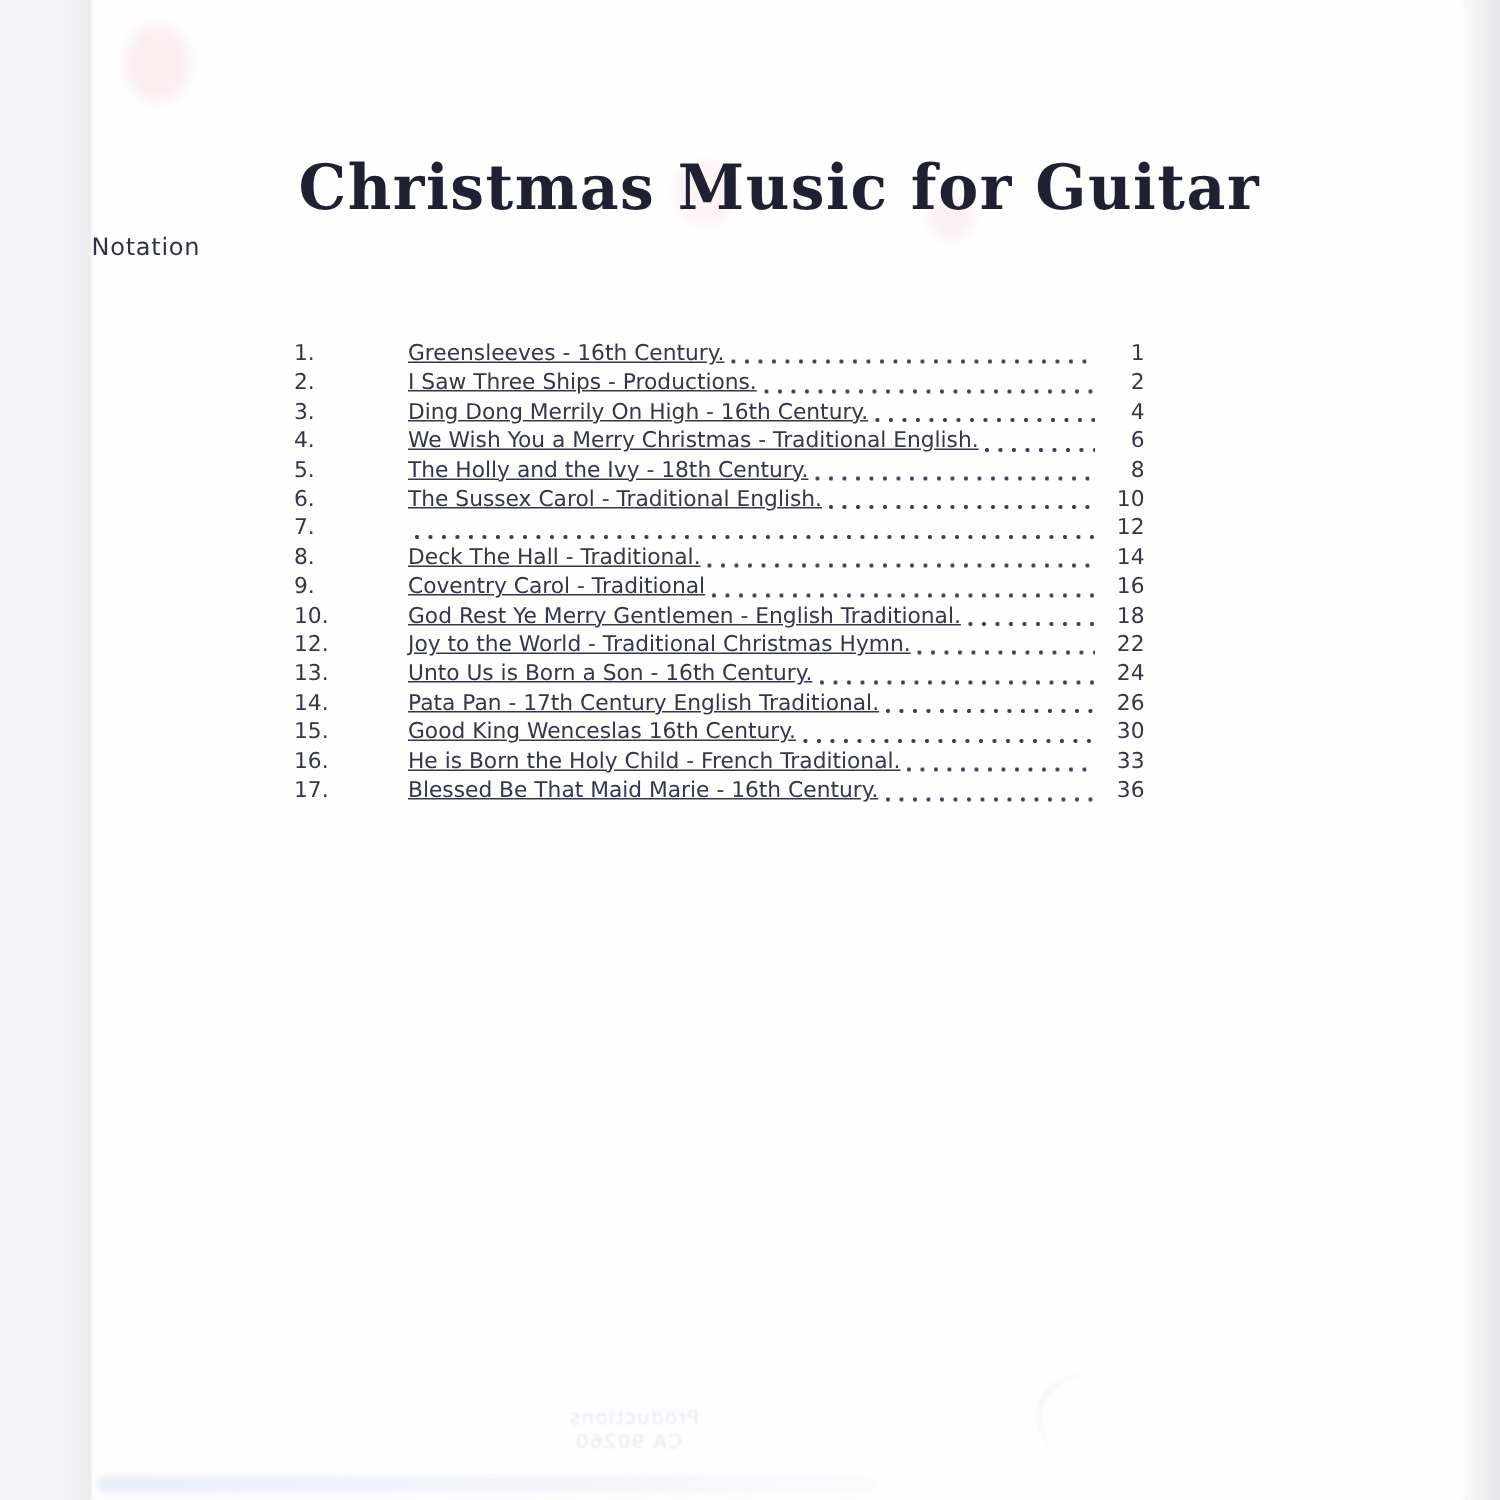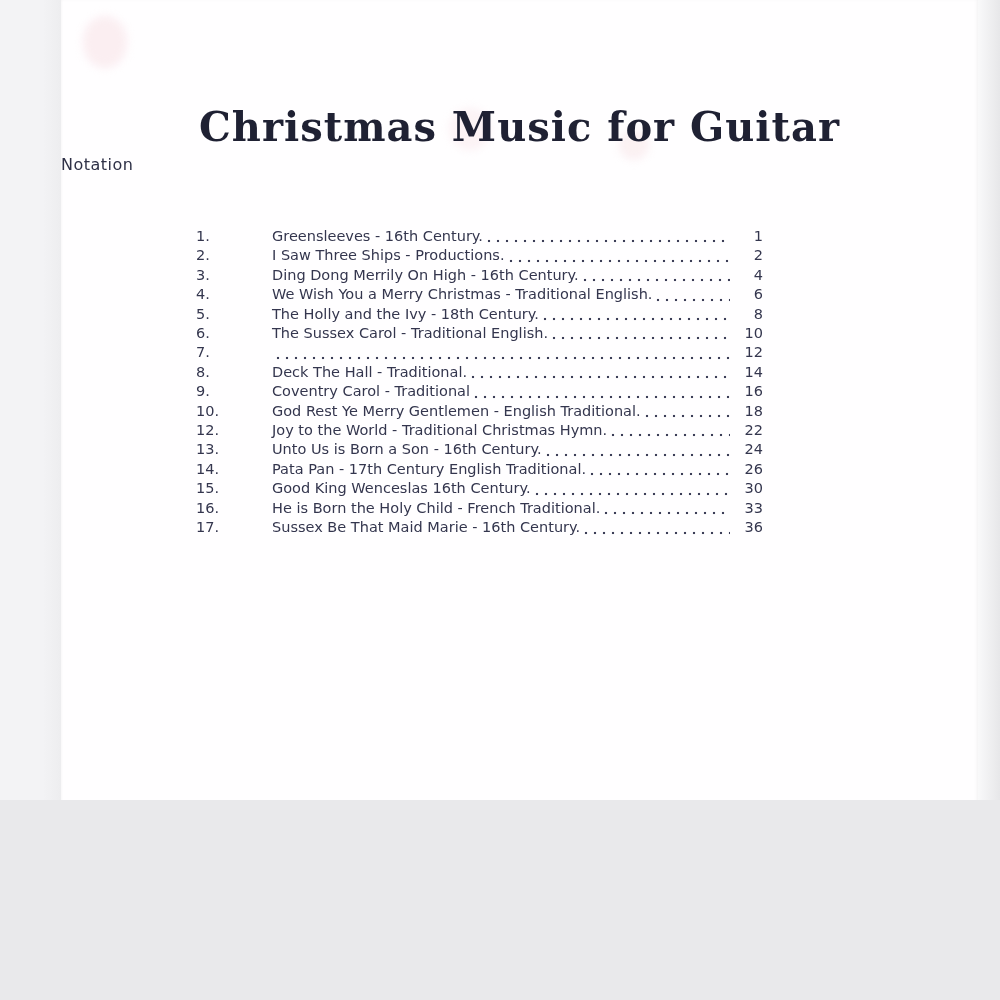--- a/index.html
+++ b/index.html
@@ -4,21 +4,21 @@
 <style>
   html, body {
     margin: 0;
     padding: 0;
     background: #e9e9eb;
     font-family: "DejaVu Sans", "Liberation Sans", sans-serif;
   }
   .scan {
     position: relative;
     width: 1000px;
-    height: 800px;
+    height: 1000px;
     margin: 0 auto;
     background: #f2f2f4;
     overflow: hidden;
   }
   
   .edge-left {
     position: absolute; left: 0; top: 0;
     width: 61px; height: 100%;
     background: linear-gradient(to right, #f3f3f5 70%, #ededef 100%);
   }
@@ -83,20 +83,21 @@
   .toc-row {
     display: flex;
     align-items: baseline;
   }
   .toc-num {
     flex: 0 0 76px;
     text-align: left;
   }
   .toc-title {
     white-space: nowrap;
+    text-decoration: underline;
   }
   .leader {
     flex: 1 1 auto;
     align-self: stretch;
     margin: 0 3px 0 4px;
     background-image: radial-gradient(circle at 2px 2px, #3c3e57 1.15px, rgba(0,0,0,0) 1.6px);
     background-size: 9px 4px;
     background-repeat: repeat-x;
     background-position: left bottom 3px;
   }
@@ -239,21 +240,21 @@
           <span class="toc-page">30</span>
         </div>
         <div class="toc-row">
           <span class="toc-num">16.</span>
           <span class="toc-title">He is Born the Holy Child - French Traditional.</span>
           <span class="leader"></span>
           <span class="toc-page">33</span>
         </div>
         <div class="toc-row">
           <span class="toc-num">17.</span>
-          <span class="toc-title">Sussex Be That Maid Marie - 16th Century.</span>
+          <span class="toc-title">Blessed Be That Maid Marie - 16th Century.</span>
           <span class="leader"></span>
           <span class="toc-page">36</span>
         </div>
       </div>
 
     <div class="ghost ghost-1">Productions</div>
     <div class="ghost ghost-2">CA 90260</div>
     <div class="ghost-strip"></div>
     <div class="ghost-curl"></div>
   </div>

